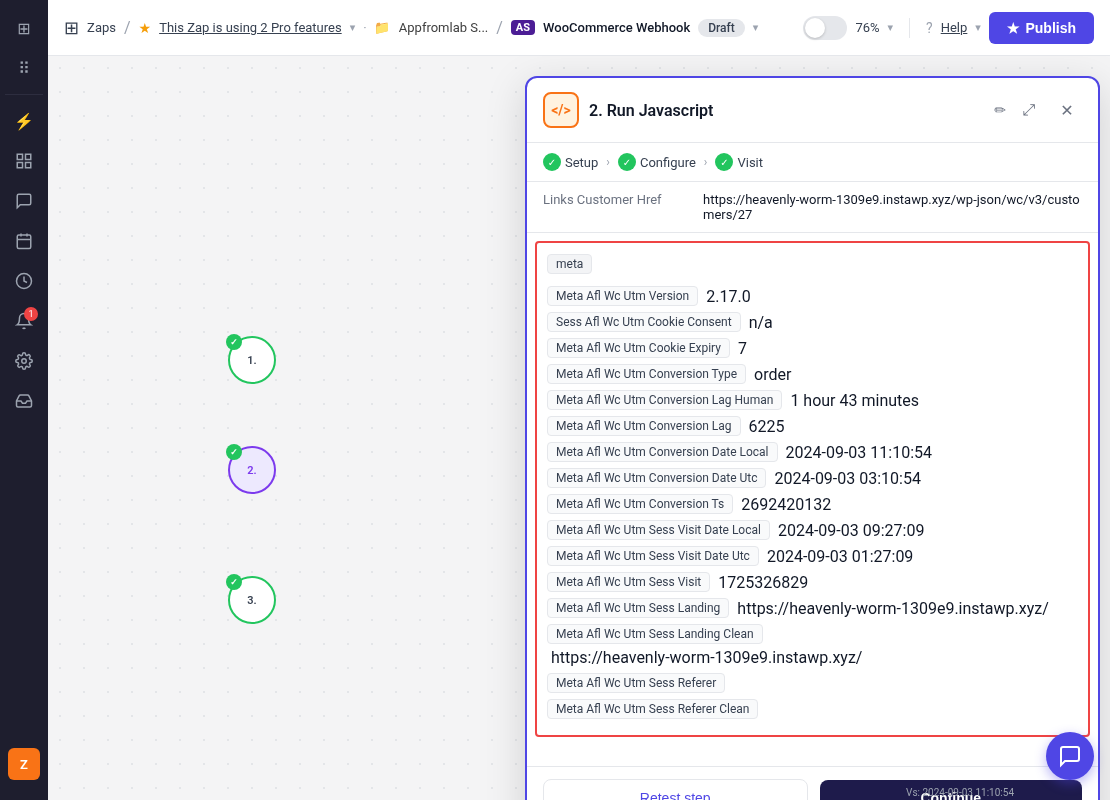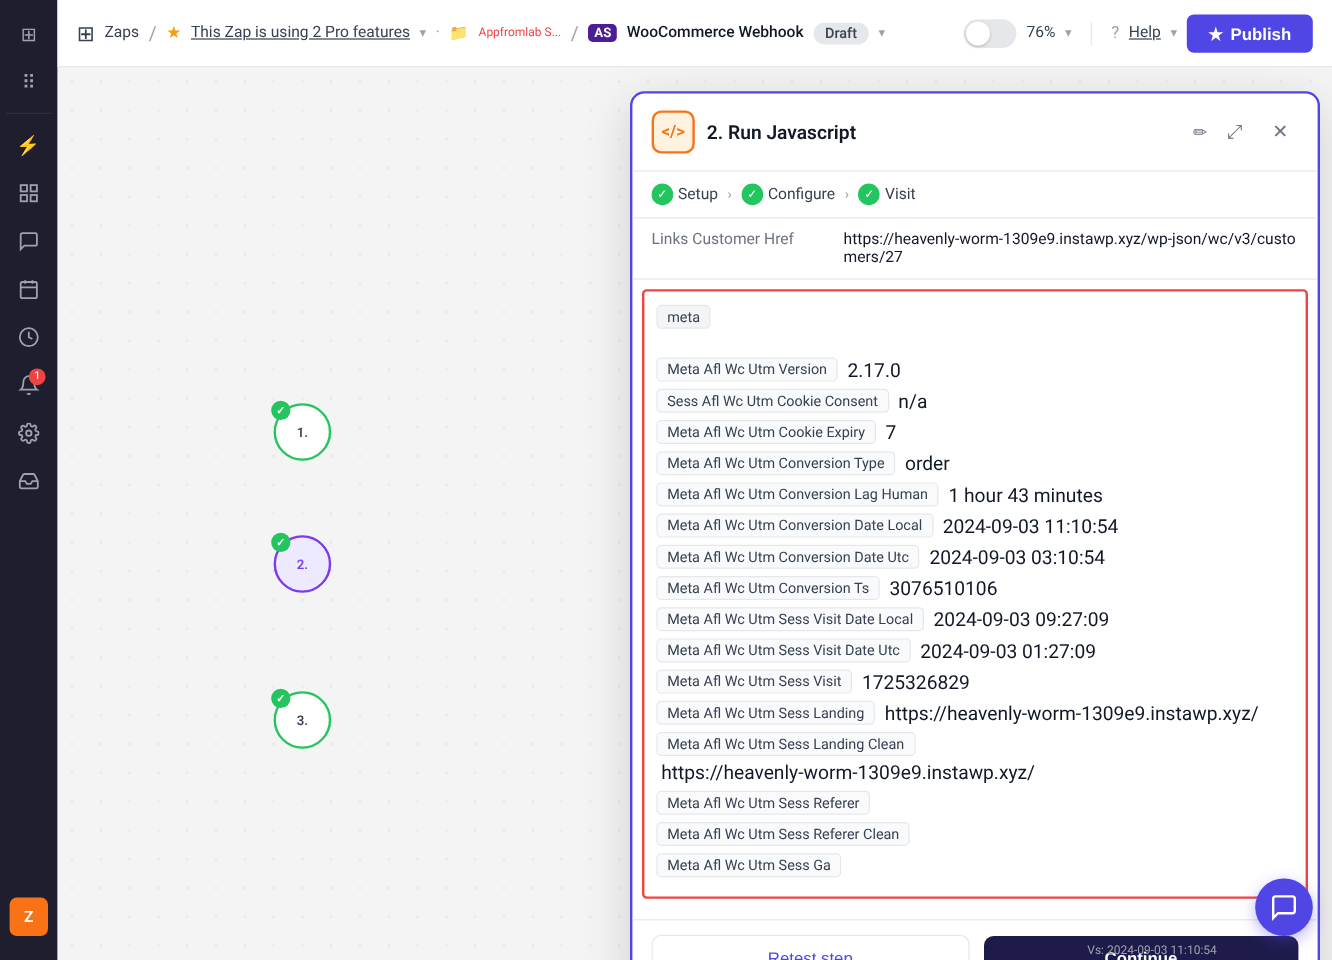--- a/index.html
+++ b/index.html
@@ -179,21 +179,21 @@
       border: 2px solid #ef4444;
       border-radius: 4px;
       margin: 8px;
       padding: 10px;
     }
     .meta-tag {
       display: inline-block;
       background: #f3f4f6; border: 1px solid #e5e7eb;
       border-radius: 4px; padding: 2px 8px;
       font-size: 12px; color: #374151;
-      margin-bottom: 24px;
+      margin-bottom: 12px;
     }
     .meta-row {
       display: flex; align-items: center; margin-bottom: 6px; flex-wrap: wrap; gap: 4px;
     }
     .meta-key {
       background: #f9fafb; border: 1px solid #e5e7eb; border-radius: 4px;
       padding: 2px 8px; font-size: 12px; color: #374151; white-space: nowrap;
     }
     .meta-value {
       font-size: 16px; color: #111827; padding: 0 4px;
@@ -301,21 +301,21 @@
 
   <div class="topbar">
     <span style="font-size:18px;color:#374151;cursor:pointer;">⊞</span>
     <span style="font-size:13px;color:#374151;cursor:pointer;">Zaps</span>
     <span style="color:#9ca3af;">/</span>
     <span style="color:#f59e0b;font-size:14px;">★</span>
     <span style="font-size:13px;color:#374151;text-decoration:underline;cursor:pointer;">This Zap is using 2 Pro features</span>
     <span style="color:#9ca3af;font-size:11px;">▾</span>
     <span style="color:#9ca3af;font-size:13px;">·</span>
     <span style="font-size:13px;color:#9ca3af;">📁</span>
-    <span style="font-size:10px;color:#ef4444;cursor:pointer;">Appfromlab S...</span>
+    <span style="font-size:13px;color:#404040;cursor:pointer;">Appfromlab S...</span>
     <span style="color:#9ca3af;">/</span>
     <span style="background:#4c1d95;color:#fff;font-size:11px;font-weight:700;border-radius:4px;padding:1px 5px;">AS</span>
     <span style="font-size:13px;color:#111827;font-weight:500;cursor:pointer;">WooCommerce Webhook</span>
     <span class="topbar-draft">Draft</span>
     <span style="color:#9ca3af;font-size:11px;">▾</span>
 
     <div class="topbar-spacer"></div>
 
     <div class="topbar-toggle">
       <div class="topbar-toggle-knob"></div>
@@ -409,30 +409,34 @@
               </div>
               <div class="meta-row">
                 <span class="meta-key">Meta Afl Wc Utm Conversion Type</span>
                 <span class="meta-value">order</span>
               </div>
               <div class="meta-row">
                 <span class="meta-key">Meta Afl Wc Utm Conversion Lag Human</span>
                 <span class="meta-value">1 hour 43 minutes</span>
               </div>
               <div class="meta-row">
+                <span class="meta-key">Meta Afl Wc Utm Conversion Lag</span>
+                <span class="meta-value">6225</span>
+              </div>
+              <div class="meta-row">
                 <span class="meta-key">Meta Afl Wc Utm Conversion Date Local</span>
                 <span class="meta-value">2024-09-03 11:10:54</span>
               </div>
               <div class="meta-row">
                 <span class="meta-key">Meta Afl Wc Utm Conversion Date Utc</span>
                 <span class="meta-value">2024-09-03 03:10:54</span>
               </div>
               <div class="meta-row">
                 <span class="meta-key">Meta Afl Wc Utm Conversion Ts</span>
-                <span class="meta-value">3076510106</span>
+                <span class="meta-value">2692420132</span>
               </div>
               <div class="meta-row">
                 <span class="meta-key">Meta Afl Wc Utm Sess Visit Date Local</span>
                 <span class="meta-value">2024-09-03 09:27:09</span>
               </div>
               <div class="meta-row">
                 <span class="meta-key">Meta Afl Wc Utm Sess Visit Date Utc</span>
                 <span class="meta-value">2024-09-03 01:27:09</span>
               </div>
               <div class="meta-row">
@@ -446,24 +450,20 @@
               <div class="meta-row">
                 <span class="meta-key">Meta Afl Wc Utm Sess Landing Clean</span>
                 <span class="meta-value">https://heavenly-worm-1309e9.instawp.xyz/</span>
               </div>
               <div class="meta-row">
                 <span class="meta-key">Meta Afl Wc Utm Sess Referer</span>
                 <span class="meta-value"></span>
               </div>
               <div class="meta-row">
                 <span class="meta-key">Meta Afl Wc Utm Sess Referer Clean</span>
-                <span class="meta-value"></span>
-              </div>
-              <div class="meta-row">
-                <span class="meta-key">Meta Afl Wc Utm Sess Ga</span>
                 <span class="meta-value"></span>
               </div>
             </div>
         </div>
       </div>
 
       <div class="panel-footer">
         <button class="retest-btn">Retest step</button>
         <button class="continue-btn">Continue</button>
       </div>

